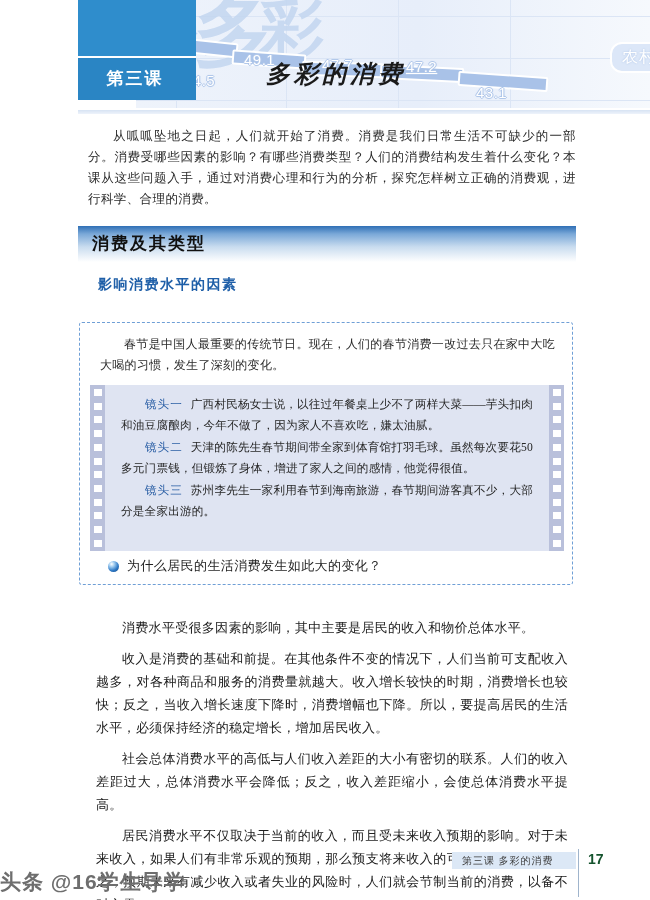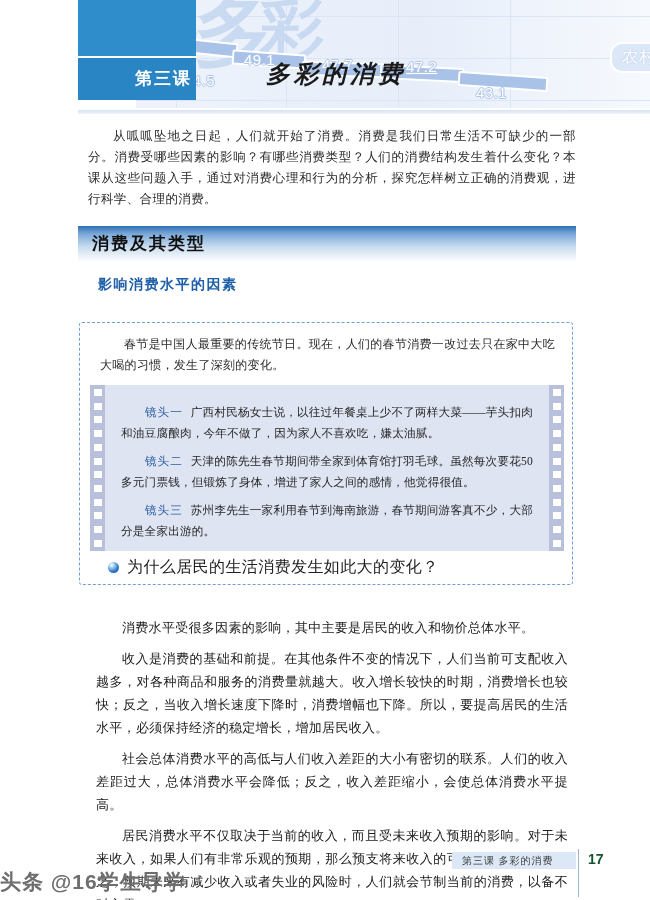--- a/index.html
+++ b/index.html
@@ -111,21 +111,21 @@
     background: #2f8dcc;
     border-bottom: 2px solid #ffffff;
   }
   .lesson-label {
     position: absolute;
     left: 0;
     top: 58px;
     width: 114px;
     height: 42px;
     line-height: 42px;
-    text-align: right;
+    text-align: center;
     color: #ffffff;
     font-family: "Liberation Serif", serif;
     font-size: 17px;
     letter-spacing: 2px;
     font-weight: bold;
     border-radius: 15px;
   }
   .banner-title {
     position: absolute;
     left: 188px;
@@ -248,21 +248,21 @@
     padding: 10px 16px 8px 16px;
     box-sizing: border-box;
   }
   .scene-para {
     font-size: 11.6px;
     line-height: 20.5px;
     color: #262626;
     text-indent: 24px;
     text-align: justify;
     letter-spacing: 0.2px;
-    margin: 8px 0 2px 0;
+    margin: 0 0 2px 0;
   }
   .scene-label {
     color: #2b5fa5;
     letter-spacing: 1px;
     margin-right: 8px;
   }
 
   
   .question-row {
     position: absolute;
@@ -274,21 +274,21 @@
   .bullet-sphere {
     width: 11px;
     height: 11px;
     border-radius: 50%;
     background:
       radial-gradient(circle at 33% 28%, #ffffff 0%, #9ecbf0 26%, #2c77c4 62%, #14457e 100%);
     flex: 0 0 11px;
     margin-right: 8px;
   }
   .question-text {
-    font-size: 16px;
+    font-size: 13px;
     color: #1f1f1f;
     letter-spacing: 0.4px;
   }
 
   
   .body-block {
     position: absolute;
     left: 88px;
     top: 608px;
     width: 488px;

